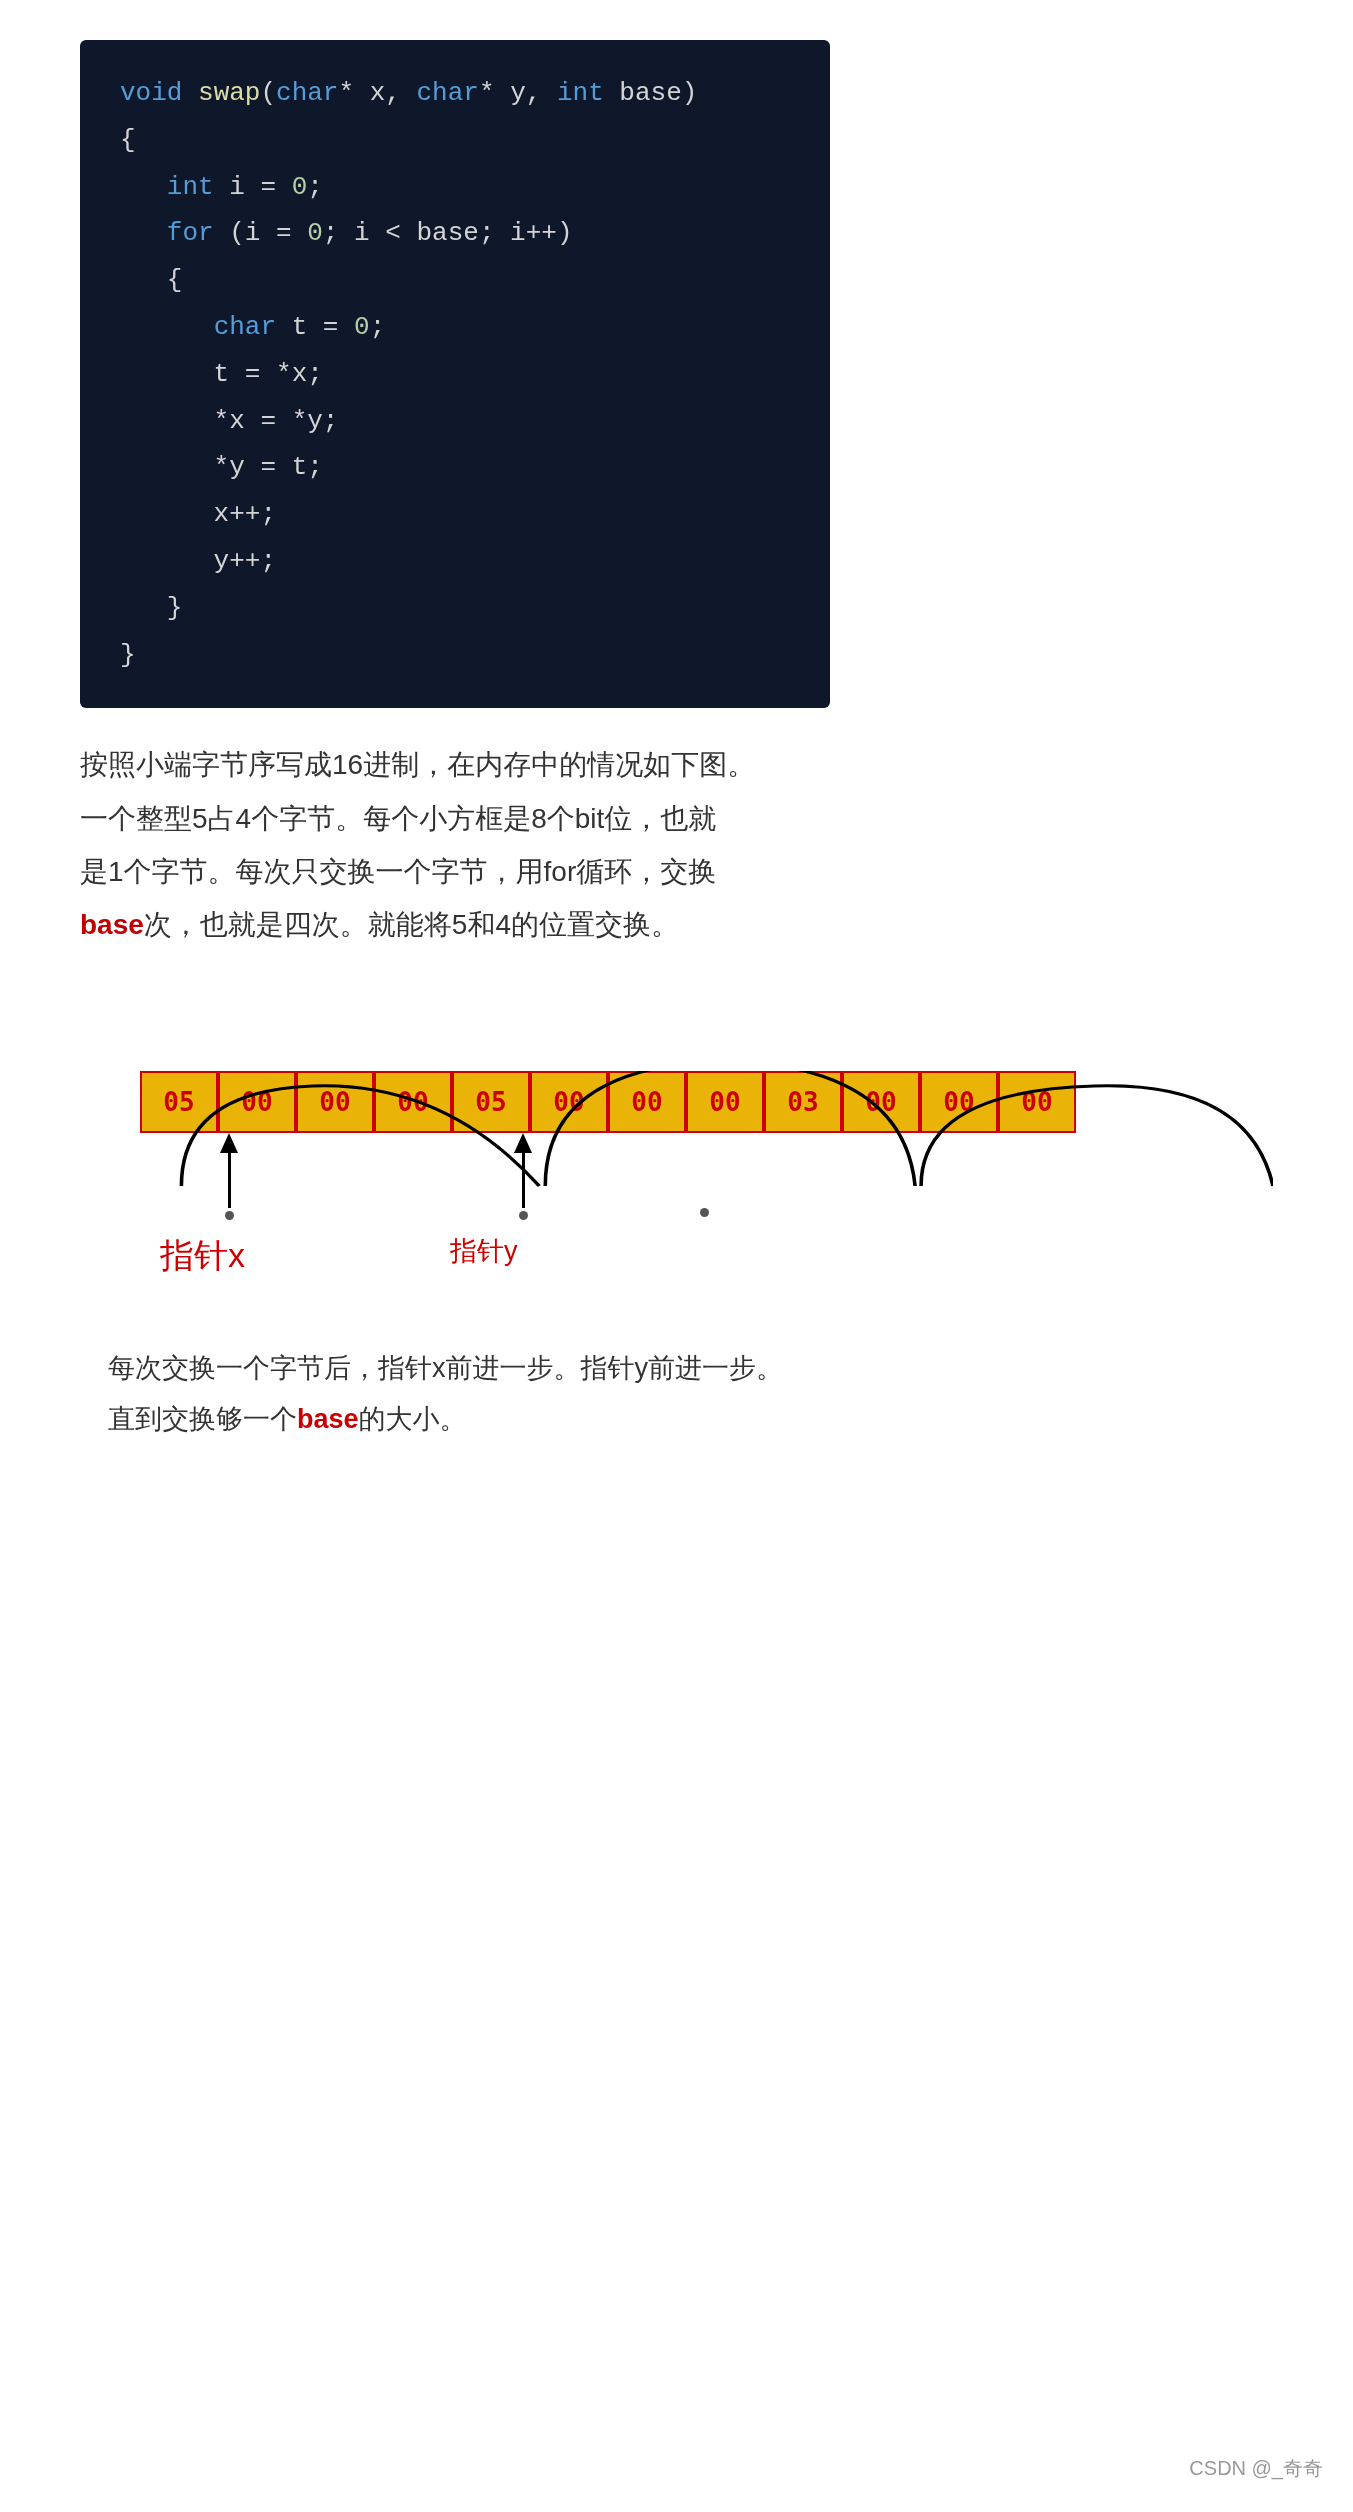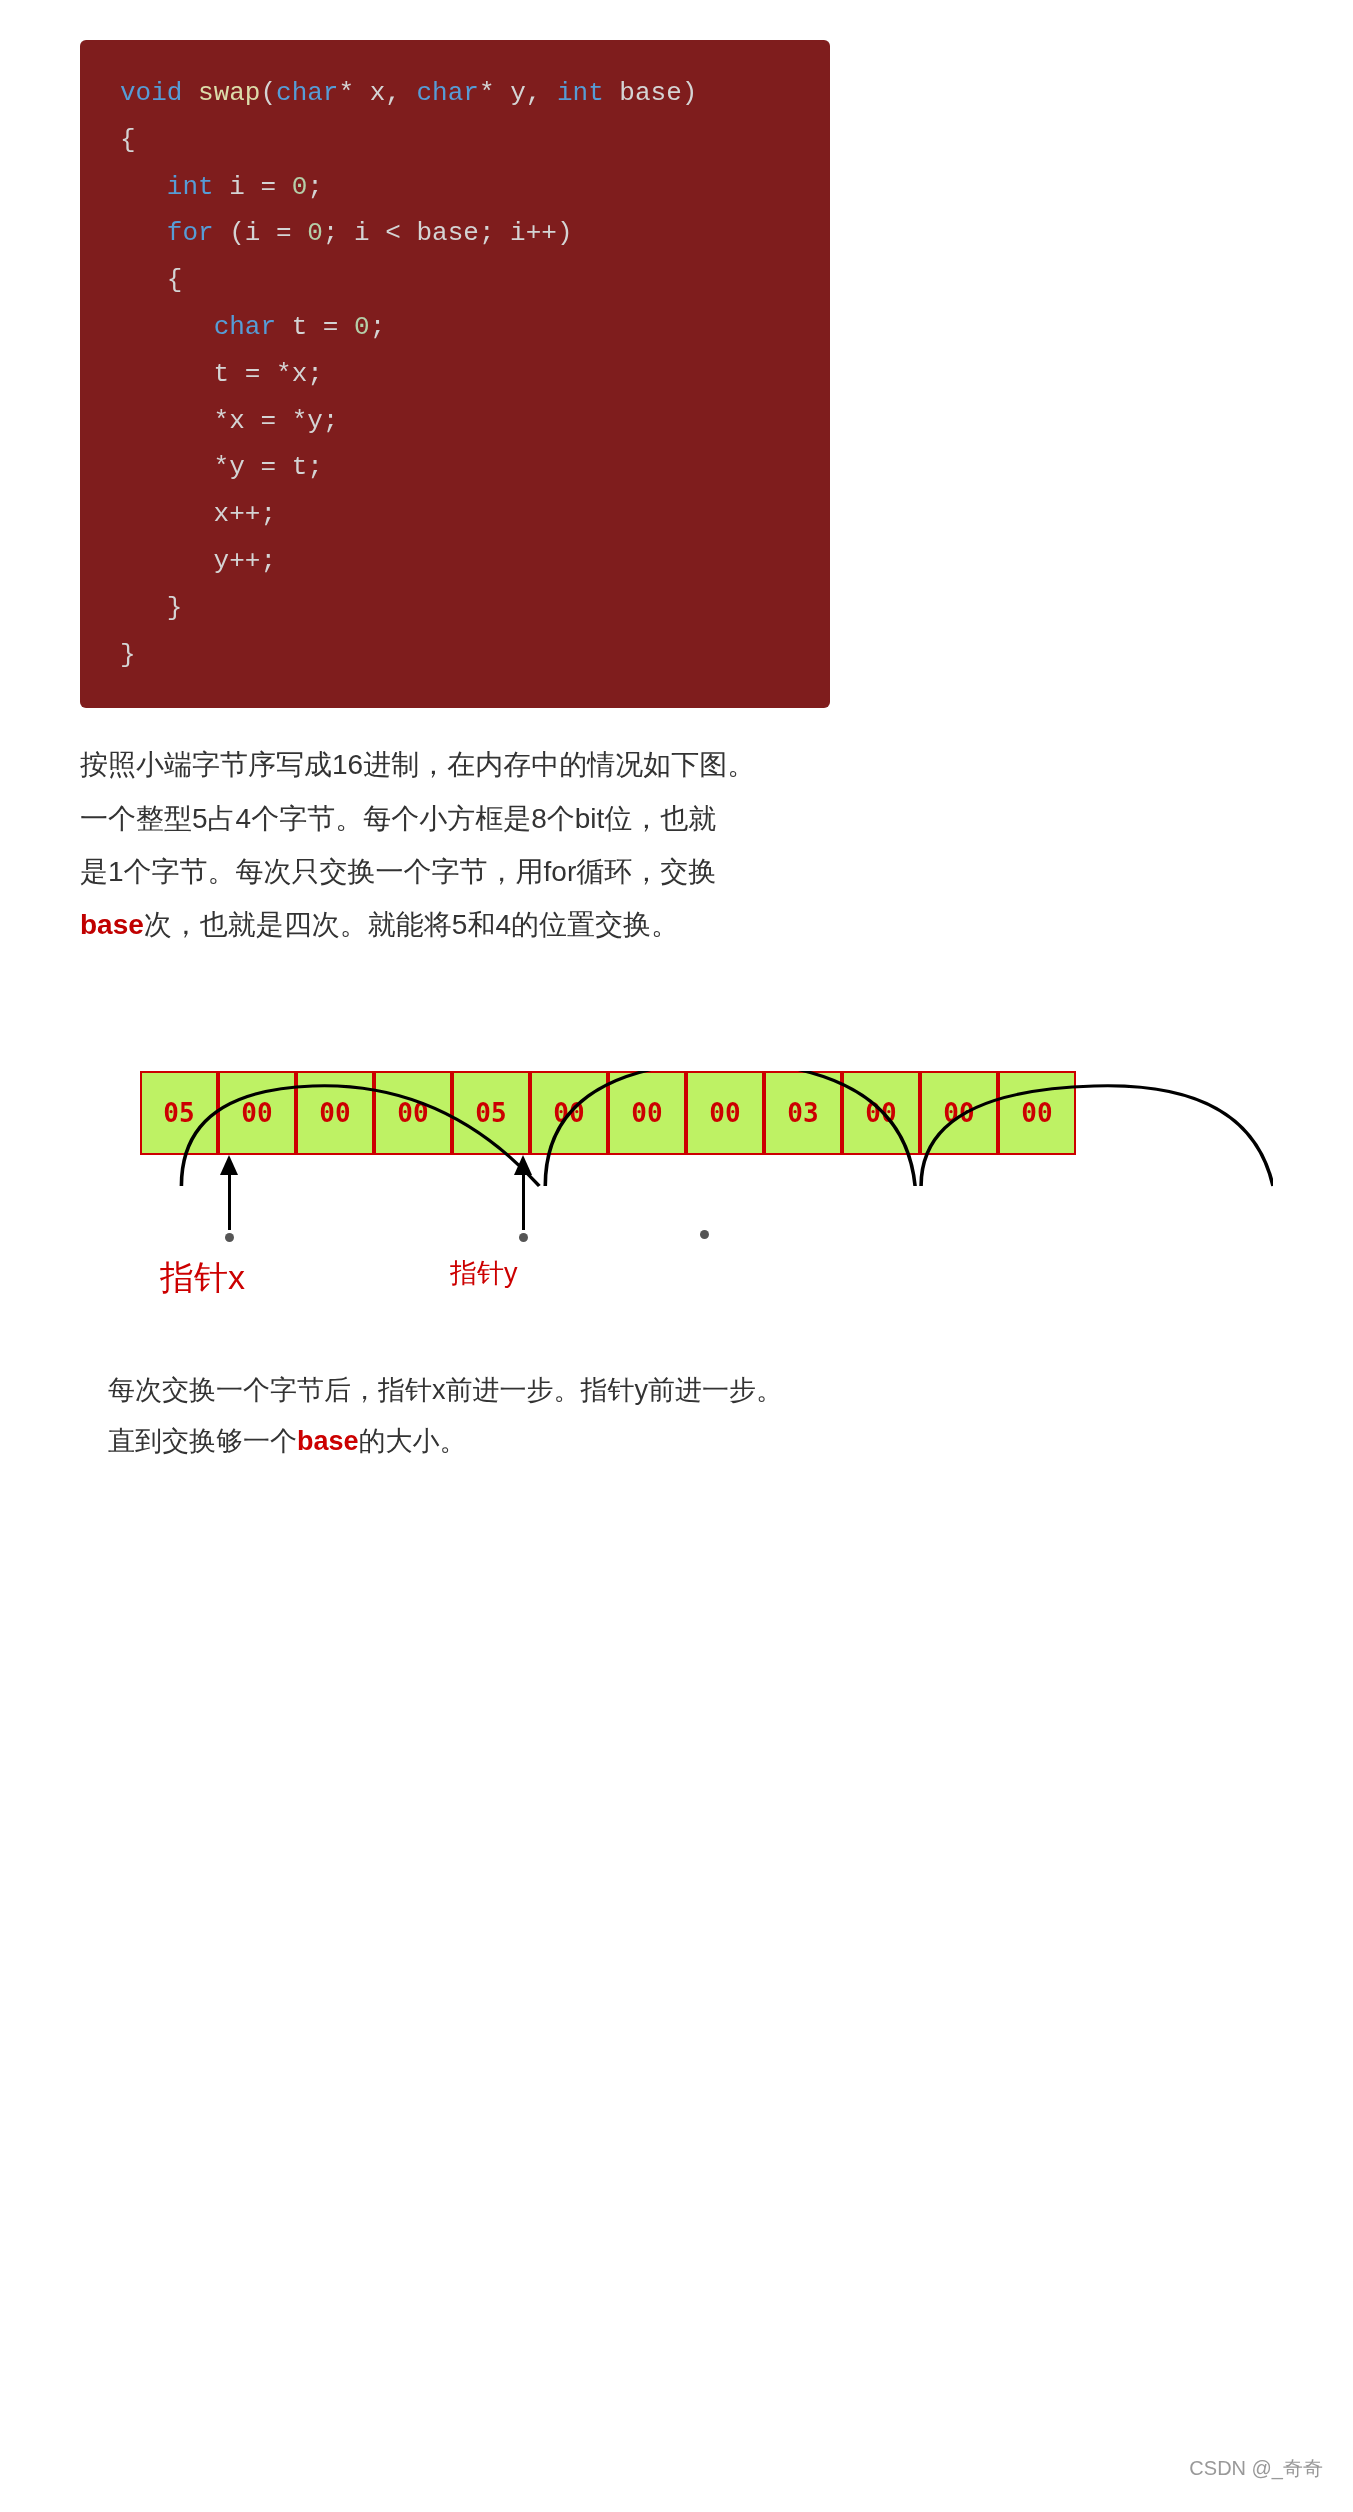--- a/index.html
+++ b/index.html
@@ -11,21 +11,21 @@
       position: relative;
     }
 
     .page-container {
       padding: 40px 80px;
       max-width: 1353px;
     }
 
     
     .code-block {
-      background: #7f1d1d;
+      background: #0f172a;
       border-radius: 6px;
       padding: 30px 40px;
       margin-bottom: 30px;
       font-family: 'Consolas', 'Courier New', monospace;
       font-size: 26px;
       line-height: 1.8;
       color: #d4d4d4;
       max-width: 750px;
     }
 
@@ -62,30 +62,30 @@
     
     .memory-row {
       display: flex;
       align-items: stretch;
       margin-top: 120px;
       margin-left: 60px;
     }
 
     .mem-cell {
       width: 78px;
-      height: 84px;
+      height: 62px;
       border: 2px solid #cc0000;
       display: flex;
       align-items: center;
       justify-content: center;
       font-size: 26px;
       font-weight: bold;
       color: #cc0000;
       font-family: monospace;
-      background: #bef264;
+      background: #eab308;
     }
 
     
     .arcs-svg {
       position: absolute;
       top: 0;
       left: 0;
       width: 100%;
       height: 130px;
     }

